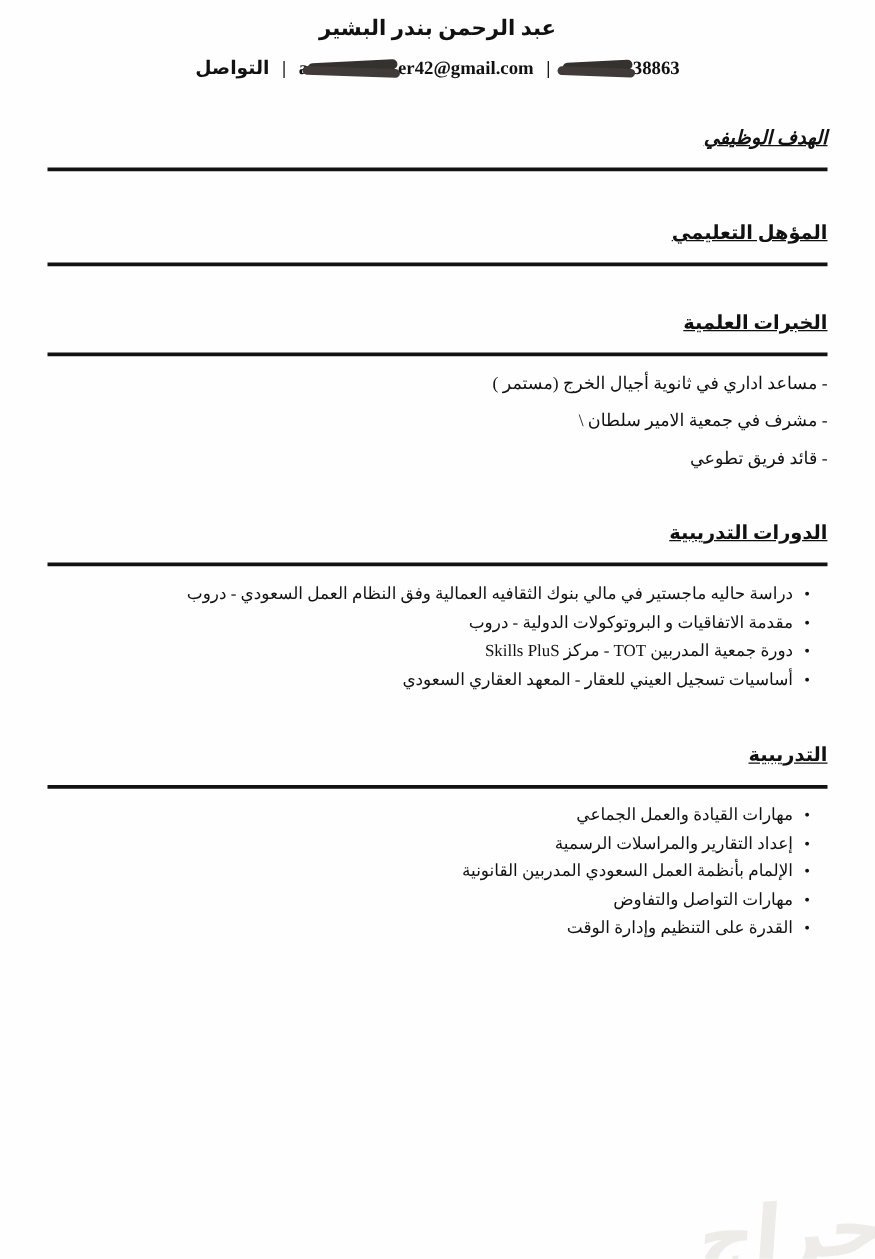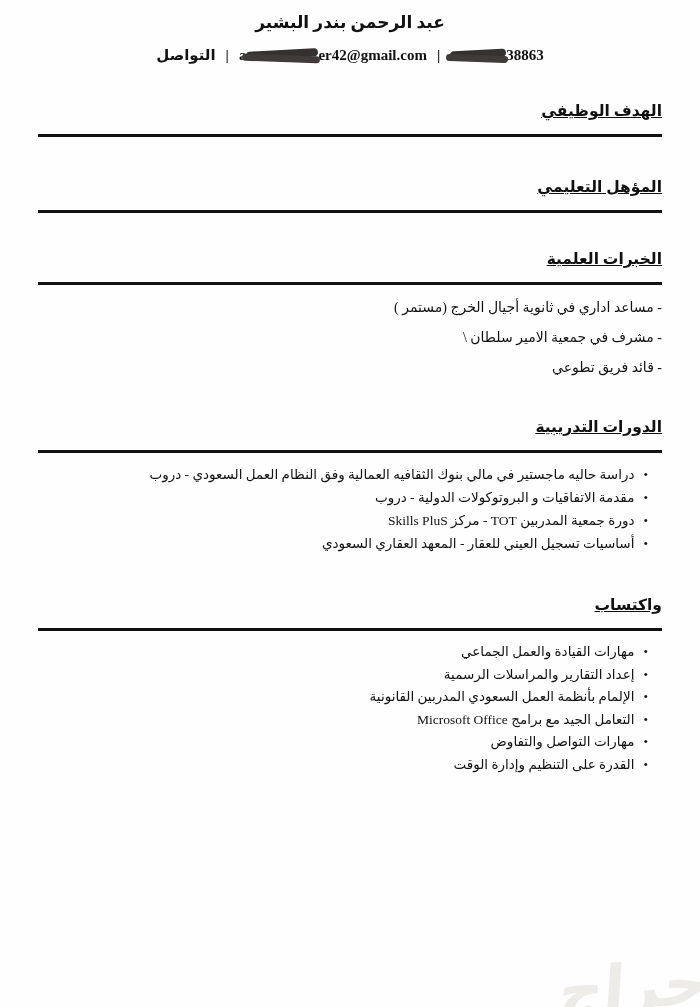--- a/index.html
+++ b/index.html
@@ -40,21 +40,21 @@
   .redact::before {
     content:""; position:absolute; left:0; right:0; top:1px; height:8px;
     background:#35312f; border-radius:5px; transform:rotate(-3deg);
   }
   .redact::after {
     content:""; position:absolute; left:-4px; right:-2px; top:6px; height:7px;
     background:#403b39; border-radius:5px; transform:rotate(2deg);
   }
 
   .section { direction:rtl; }
-  .sec-objective  { margin-top:36px; }
+  .sec-objective  { margin-top:36px;font-style:italic; }
   .sec-education  { margin-top:40px; }
   .sec-experience { margin-top:36px; }
   .sec-courses    { margin-top:34px; }
   .sec-skills     { margin-top:40px; }
 
   .sec-title {
     font-size:15.5px; font-weight:bold;
     text-decoration:underline;
     text-align:right;
     line-height:20px;
@@ -142,27 +142,26 @@
     <div class="rule"></div>
     <ul class="bullet-list">
         <li>دراسة حاليه ماجستير في مالي بنوك الثقافيه العمالية وفق النظام العمل السعودي - دروب</li>
         <li>مقدمة الاتفاقيات و البروتوكولات الدولية - دروب</li>
         <li>دورة جمعية المدربين TOT - مركز Skills PluS</li>
         <li>أساسيات تسجيل العيني للعقار - المعهد العقاري السعودي</li>
       </ul>
   </div>
 
   <div class="section sec-skills">
-    <div class="sec-title">واكتساب</div>
+    <div class="sec-title">التدريبية</div>
     <div class="rule"></div>
     <ul class="bullet-list">
         <li>مهارات القيادة والعمل الجماعي</li>
         <li>إعداد التقارير والمراسلات الرسمية</li>
         <li>الإلمام بأنظمة العمل السعودي المدربين القانونية</li>
-        <li>التعامل الجيد مع برامج Microsoft Office</li>
         <li>مهارات التواصل والتفاوض</li>
         <li>القدرة على التنظيم وإدارة الوقت</li>
       </ul>
   </div>
 
 </div>
 
 <div class="watermark">حراج</div>
 
 </body></html>

